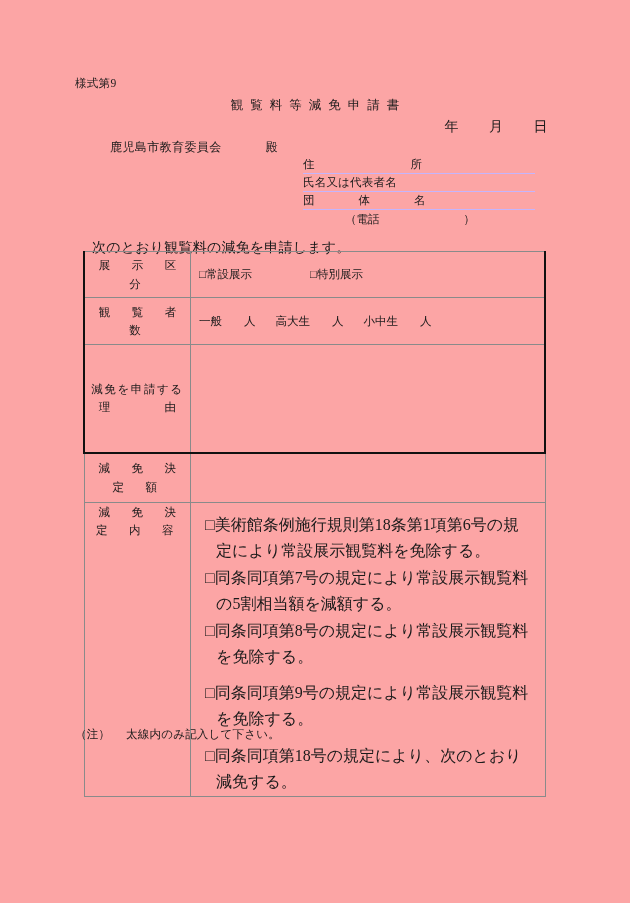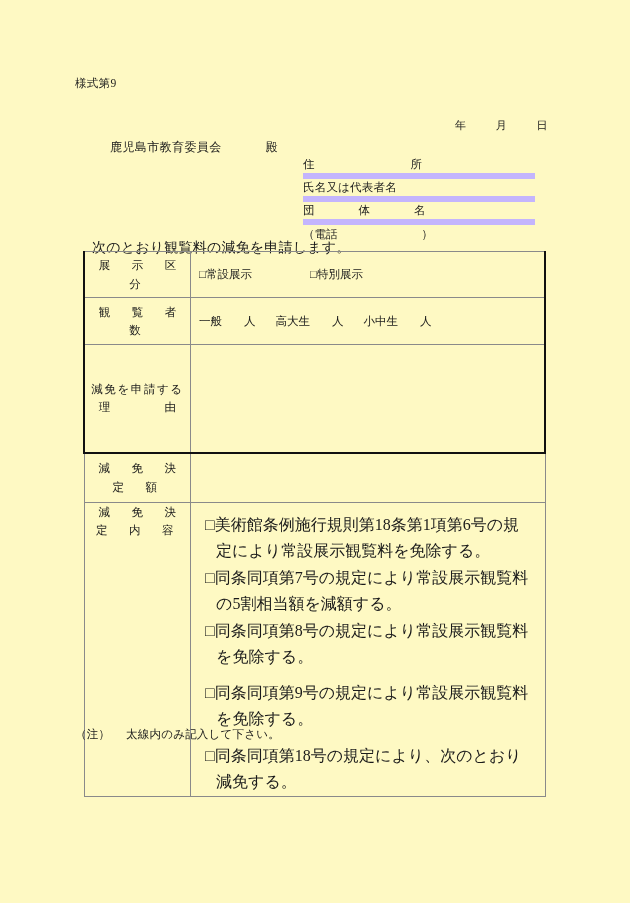--- a/index.html
+++ b/index.html
@@ -11,21 +11,21 @@
     width: 630px;
     height: 903px;
     position: relative;
     font-family: "Liberation Serif", "DejaVu Serif", serif;
     color: #1a1a1a;
     overflow: hidden;
   }
   .page {
     position: absolute;
     inset: 0;
-    background: #fef9c3;
+    background: #fca5a5;
   }
 
   
   .form-code {
     position: absolute;
     left: 75px;
     top: 76px;
     font-size: 11.5px;
     letter-spacing: 0.3px;
   }
@@ -36,21 +36,21 @@
     top: 97px;
     text-align: center;
     font-size: 12.5px;
     letter-spacing: 7px;
     text-indent: 7px;
   }
   .date-line {
     position: absolute;
     right: 82px;
     top: 118px;
-    font-size: 11px;
+    font-size: 14px;
     letter-spacing: 0.5px;
     margin-left: 29px;
   }
   .date-line span { margin-left: 26px; }
   .date-line span:first-child { margin-left: 0; }
 
   .addressee {
     position: absolute;
     left: 110px;
     top: 139px;
@@ -60,34 +60,34 @@
   .addressee .honorific { margin-left: 44px; }
 
   
   .applicant {
     position: absolute;
     left: 303px;
     top: 156px;
     width: 232px;
   }
   .applicant .field {
-    border-bottom: 6px solid #c4b5fd;
+    border-bottom: 1px solid #c4b5fd;
     height: 17px;
     line-height: 16px;
     font-size: 11.5px;
     white-space: nowrap;
     letter-spacing: 0.2px;
   }
   .applicant .field.sp1 { letter-spacing: 10px; }
   .applicant .field.sp2 { letter-spacing: 7px; }
   .applicant .tel {
     height: 18px;
     line-height: 18px;
     font-size: 11.5px;
-    text-align: left;
+    text-align: center;
     padding-right: 18px;
   }
   .applicant .tel .paren-gap { display: inline-block; width: 84px; }
 
   .lead {
     position: absolute;
     left: 92px;
     top: 239px;
     font-size: 14px;
     letter-spacing: 0.2px;
@@ -180,20 +180,21 @@
   }
   .note .gap { display: inline-block; width: 16px; }
 </style>
 </head>
 <body>
 
 <div class="page">
 
   <div class="form-code">様式第9</div>
 
+  <div class="doc-title">観覧料等減免申請書</div>
 
   <div class="date-line">
     <span>年</span>
     <span>月</span>
     <span>日</span>
   </div>
 
   <div class="addressee">
     <span>鹿児島市教育委員会</span><span class="honorific">殿</span>
   </div>

